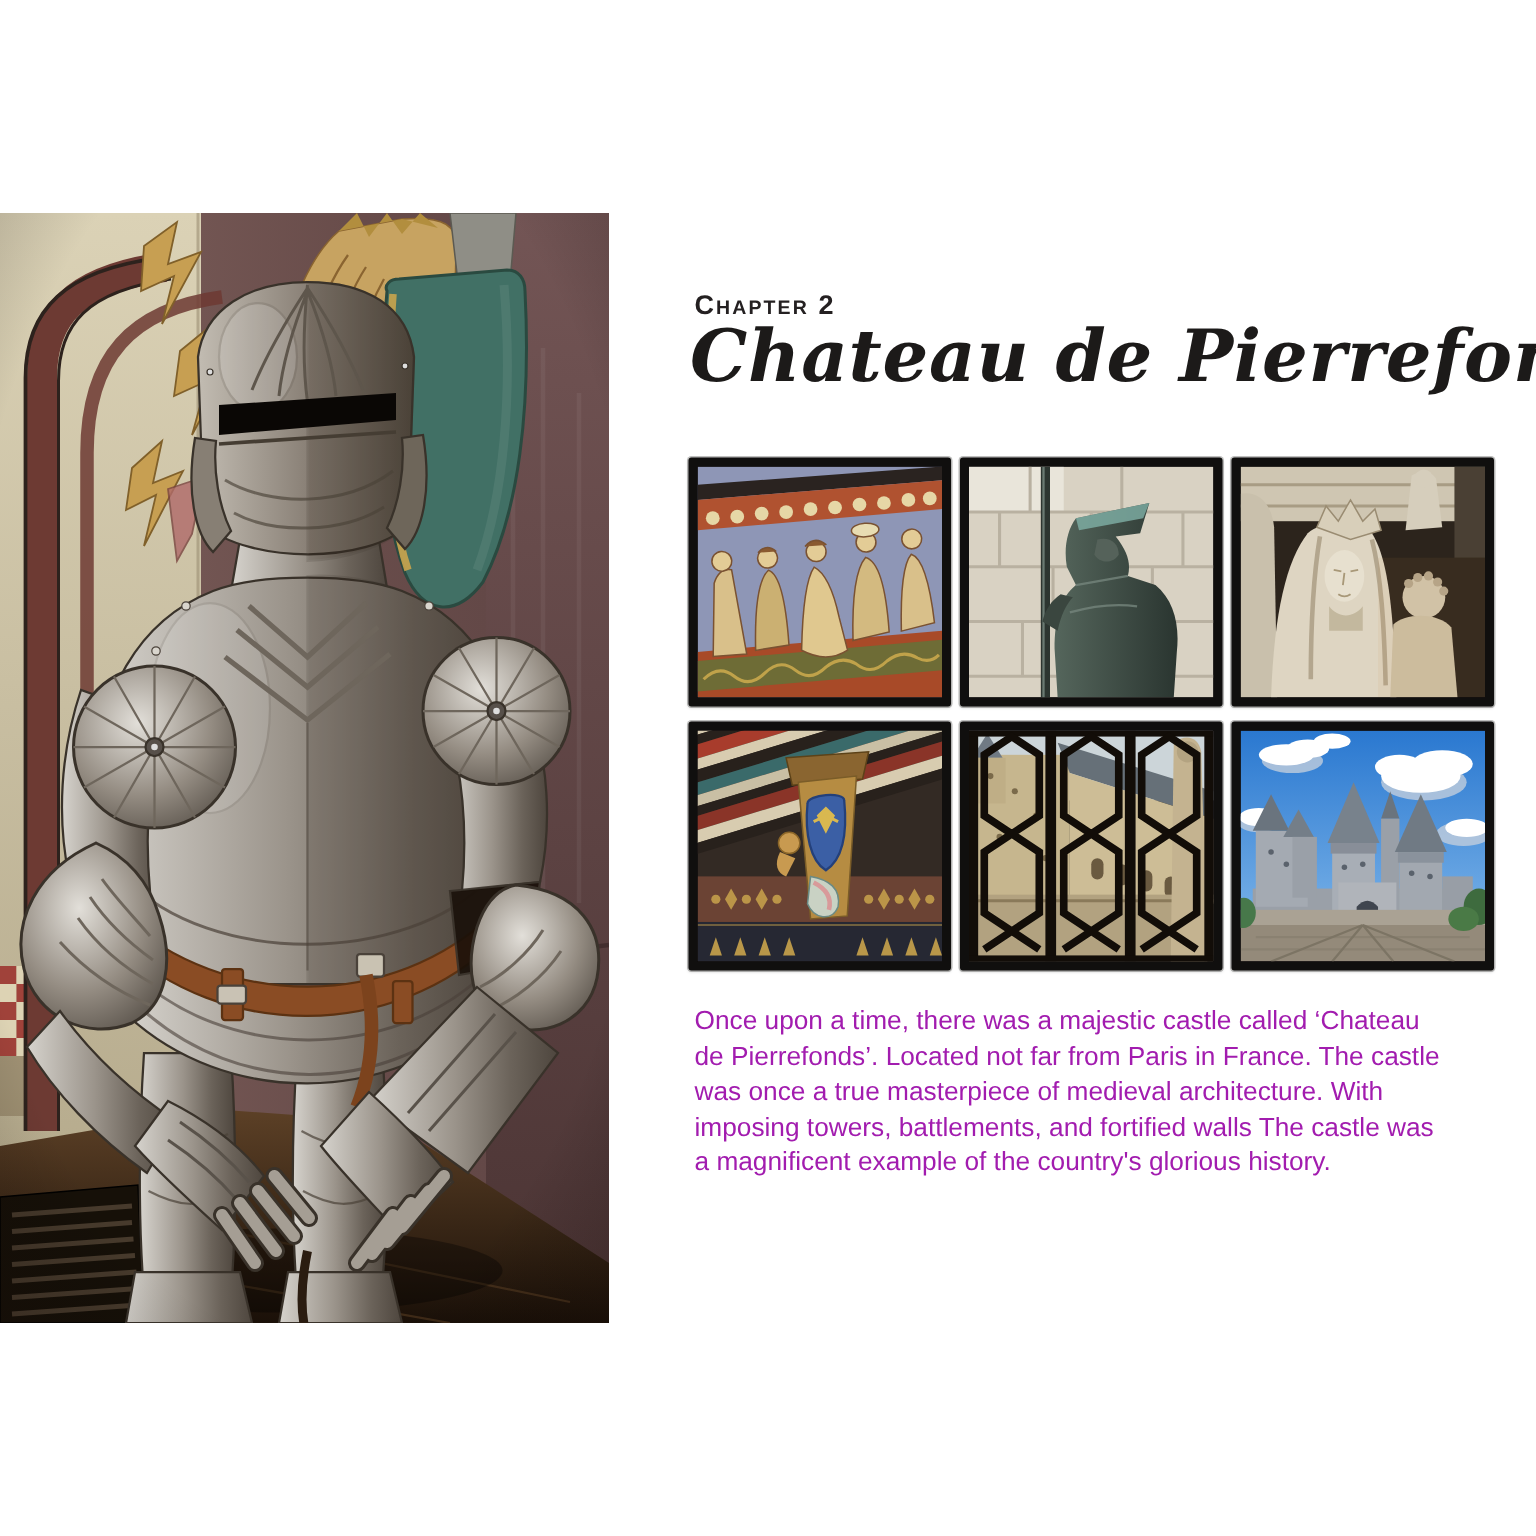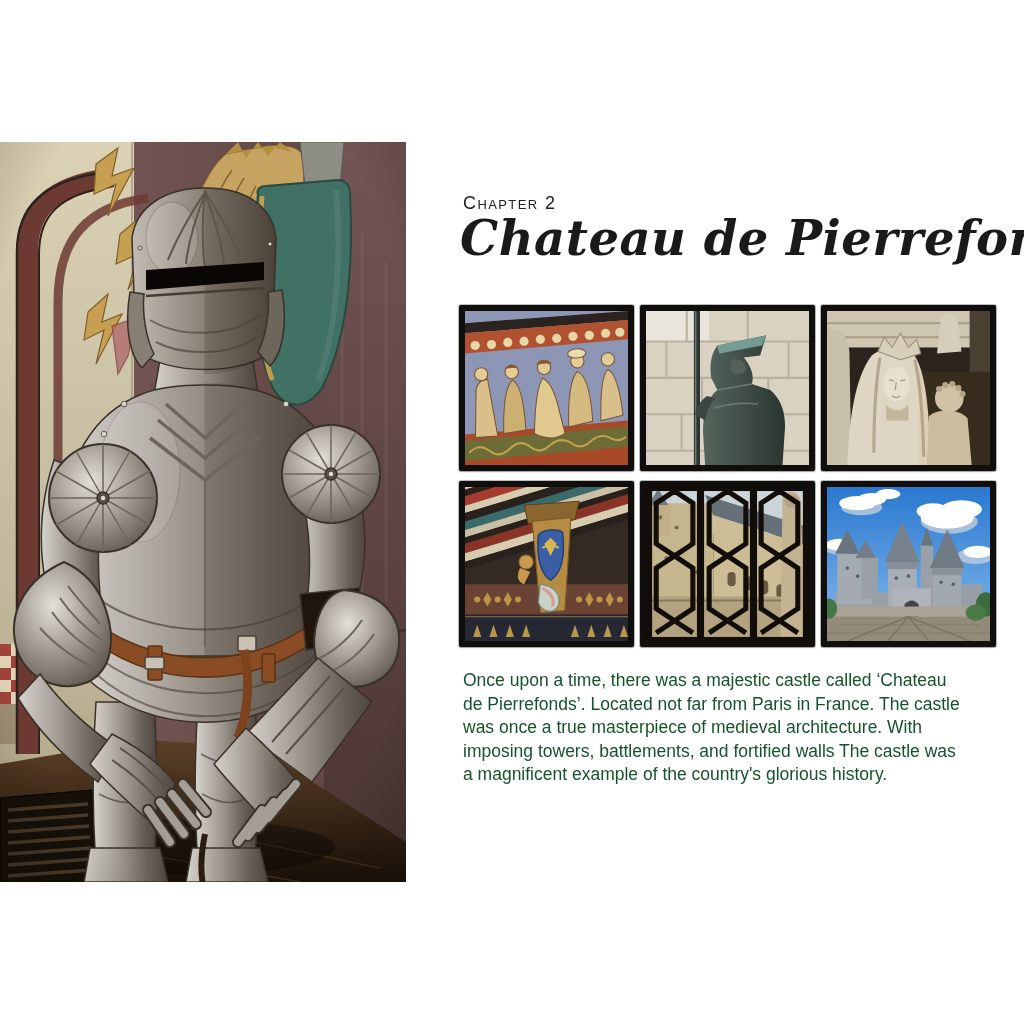--- a/index.html
+++ b/index.html
@@ -1,24 +1,24 @@
 <!DOCTYPE html>
 <html><head>
 <meta charset="utf-8">
 <style>
   html,body{margin:0;padding:0;background:#fff}
   .page{position:relative;width:1024px;height:1024px;background:#ffffff;font-family:"Liberation Sans",sans-serif;overflow:hidden}
   .armor-photo{position:absolute;left:0;top:142px;width:406px;height:740px;margin:0}
   .armor-photo svg{display:block;width:100%;height:100%}
-  .chapter{position:absolute;left:463px;top:193px;font-size:18px;font-weight:400;font-variant:small-caps;letter-spacing:1.4px;color:#242021}
+  .chapter{position:absolute;left:463px;top:193px;font-size:18px;font-weight:700;font-variant:small-caps;letter-spacing:1.4px;color:#242021}
   .title{position:absolute;left:460px;top:210px;width:540px;margin:0;font-family:"DejaVu Serif",serif;font-style:italic;font-weight:700;font-size:48px;color:#1c1a19;white-space:nowrap;letter-spacing:.5px}
   .gallery{position:absolute;left:459px;top:305px;display:grid;grid-template-columns:repeat(3,175px);grid-auto-rows:166px;column-gap:6px;row-gap:10px}
   .frame{box-sizing:border-box;width:175px;height:166px;border:6px solid #100f0e;background:#100f0e;border-radius:2px;box-shadow:0 0 0 1px rgba(30,28,26,.28),0 1px 2px rgba(0,0,0,.18);overflow:hidden;margin:0}
   .frame svg{display:block;width:100%;height:100%}
-  .body-text{position:absolute;left:463px;top:669px;width:505px;margin:0;font-size:17.5px;line-height:23.5px;color:#14532d}
+  .body-text{position:absolute;left:463px;top:669px;width:505px;margin:0;font-size:17.5px;line-height:23.5px;color:#a21caf}
 </style>
 </head>
 <body>
 
 <div class="page">
 
   <figure class="armor-photo" aria-label="Full suit of polished plate armor with closed sallet helmet and fluted shoulder rondels, standing before a painted castle wall with cream arched panels, gold heraldic ornament and a teal shield">
     <svg viewBox="0 0 406 740" preserveAspectRatio="none">
       <defs>
         <linearGradient id="wG" x1="0" y1="0" x2="1" y2="0">

